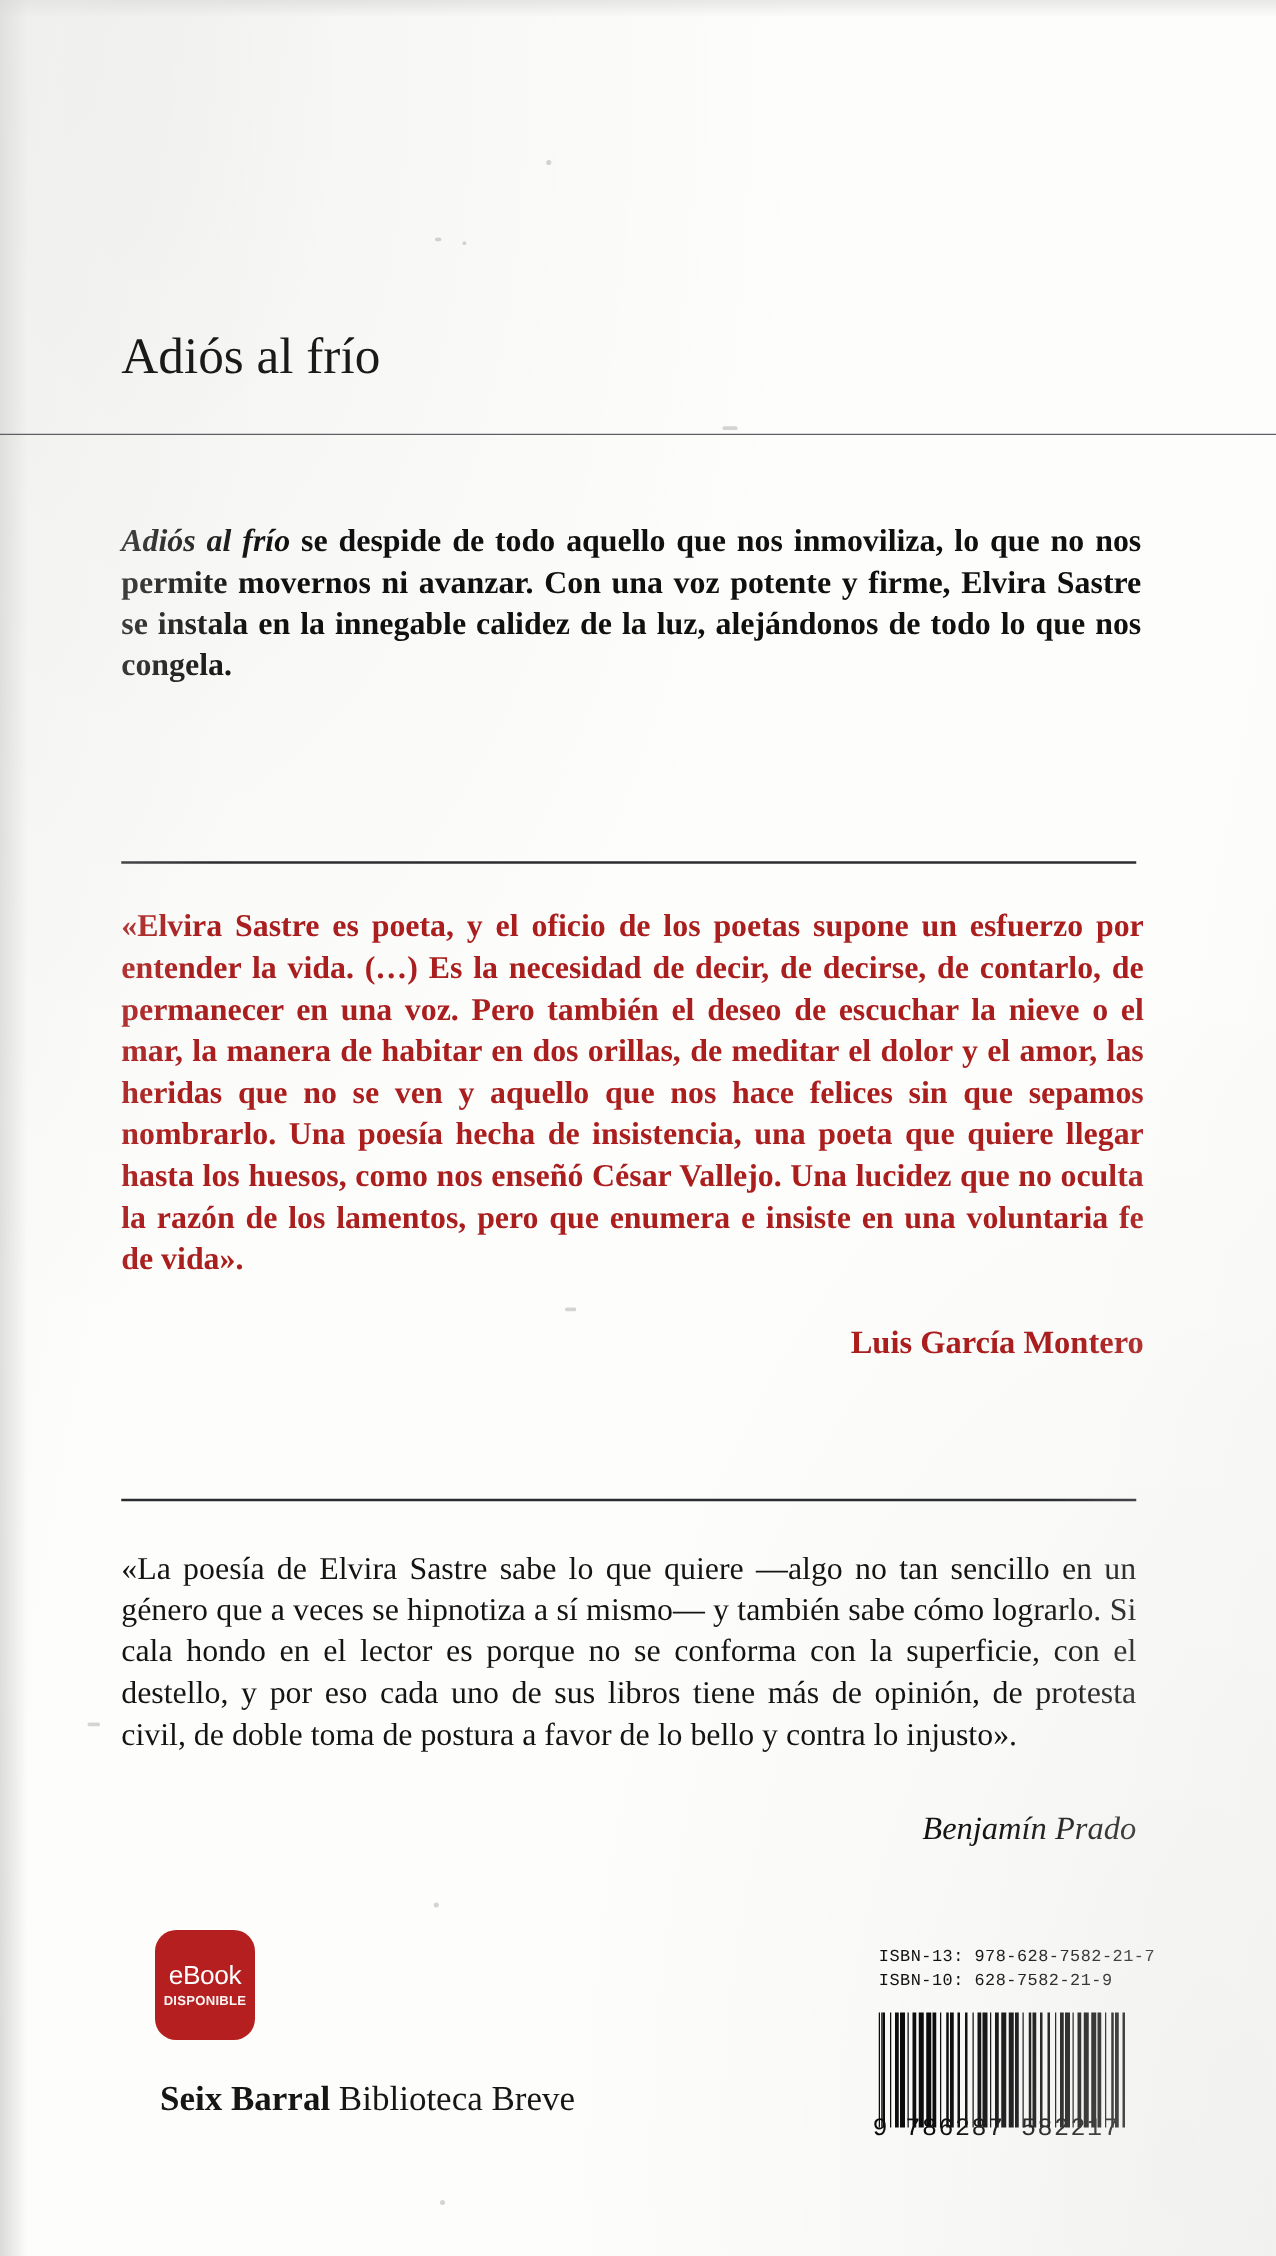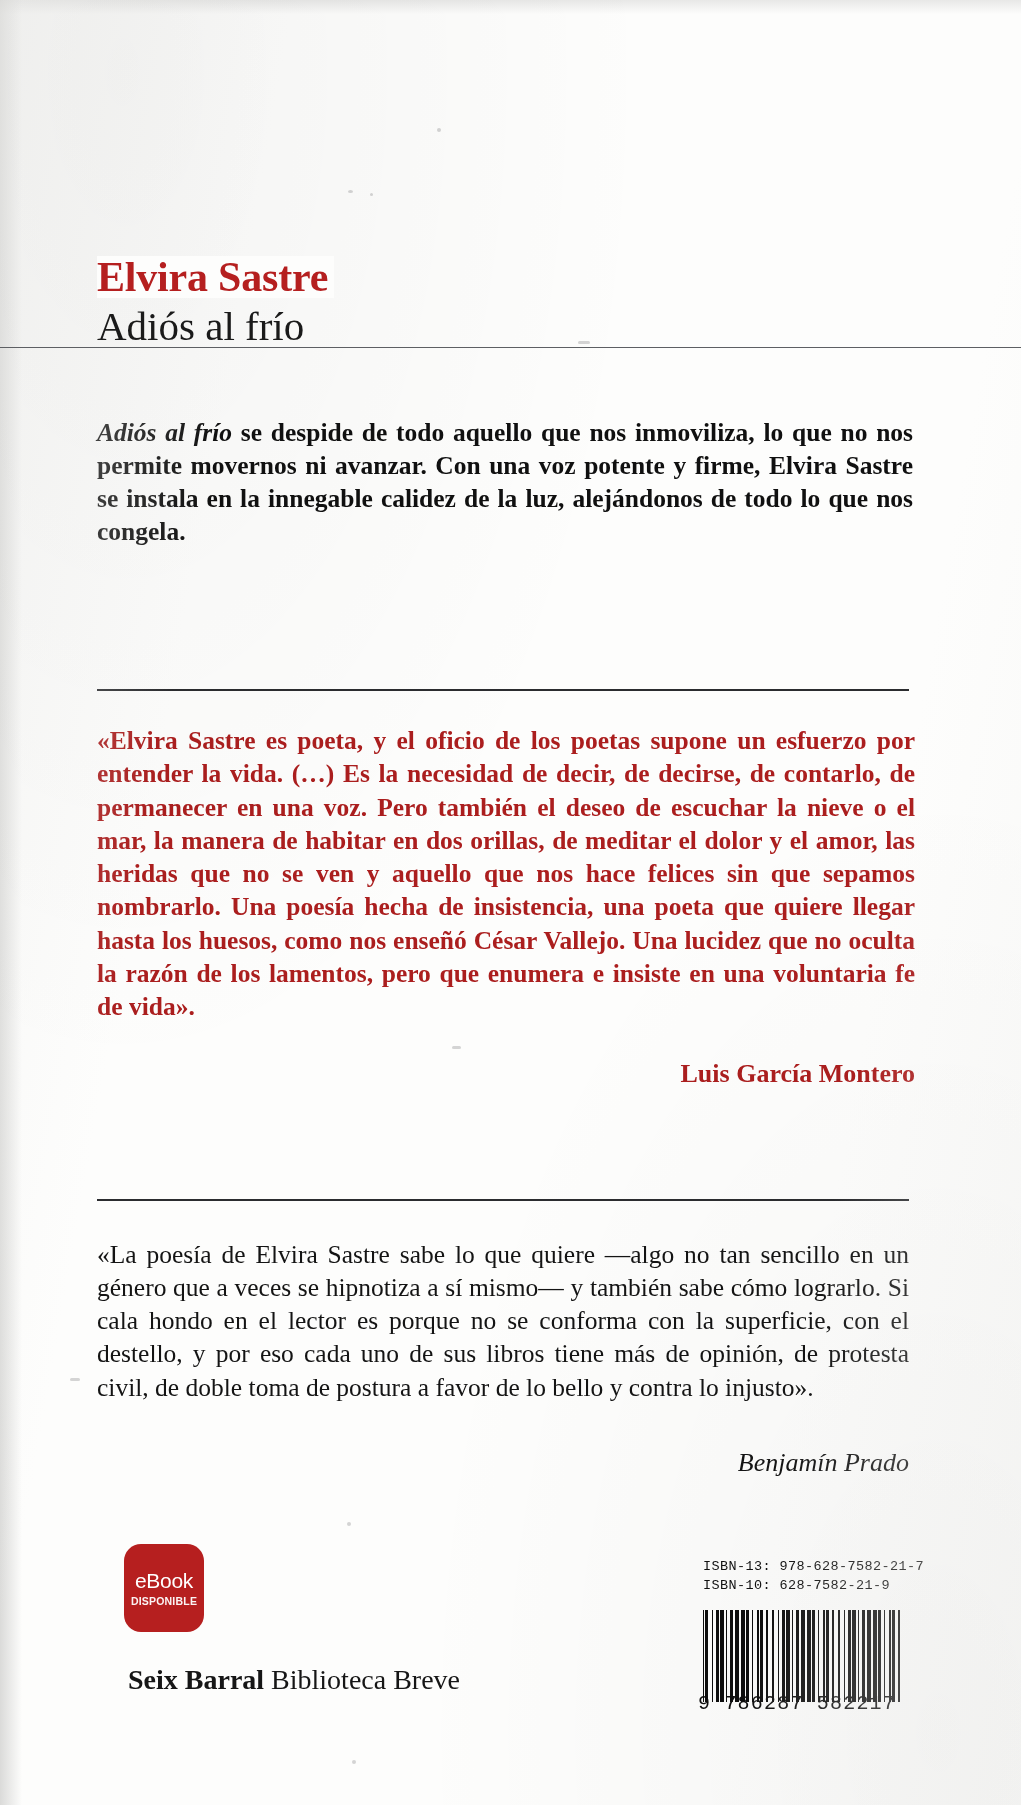--- a/index.html
+++ b/index.html
@@ -258,21 +258,20 @@
 
 <div class="page">
 
   <div class="edge-top"></div>
   <div class="edge-left"></div>
 
   <div class="content">
 
     <div class="header-block">
       <div class="header-rule"></div>
-      <div class="author">Elvira Sastre</div>
       <div class="title">Adiós al frío</div>
     </div>
 
     <div class="blurb"><span class="bk-title">Adiós al frío</span><span> se despide de todo aquello que nos inmoviliza, lo que no nos permite movernos ni avanzar. Con una voz potente y firme, Elvira Sastre se instala en la innegable calidez de la luz, alejándonos de todo lo que nos congela.</span></div>
 
     <div class="rule rule-1"></div>
 
     <div class="quote-red">«Elvira Sastre es poeta, y el oficio de los poetas supone un esfuerzo por entender la vida. (…) Es la necesidad de decir, de decirse, de contarlo, de permanecer en una voz. Pero también el deseo de escuchar la nieve o el mar, la manera de habitar en dos orillas, de meditar el dolor y el amor, las heridas que no se ven y aquello que nos hace felices sin que sepamos nombrarlo. Una poesía hecha de insistencia, una poeta que quiere llegar hasta los huesos, como nos enseñó César Vallejo. Una lucidez que no oculta la razón de los lamentos, pero que enumera e insiste en una voluntaria fe de vida».</div>
     <div class="attrib-red">Luis García Montero</div>
 

